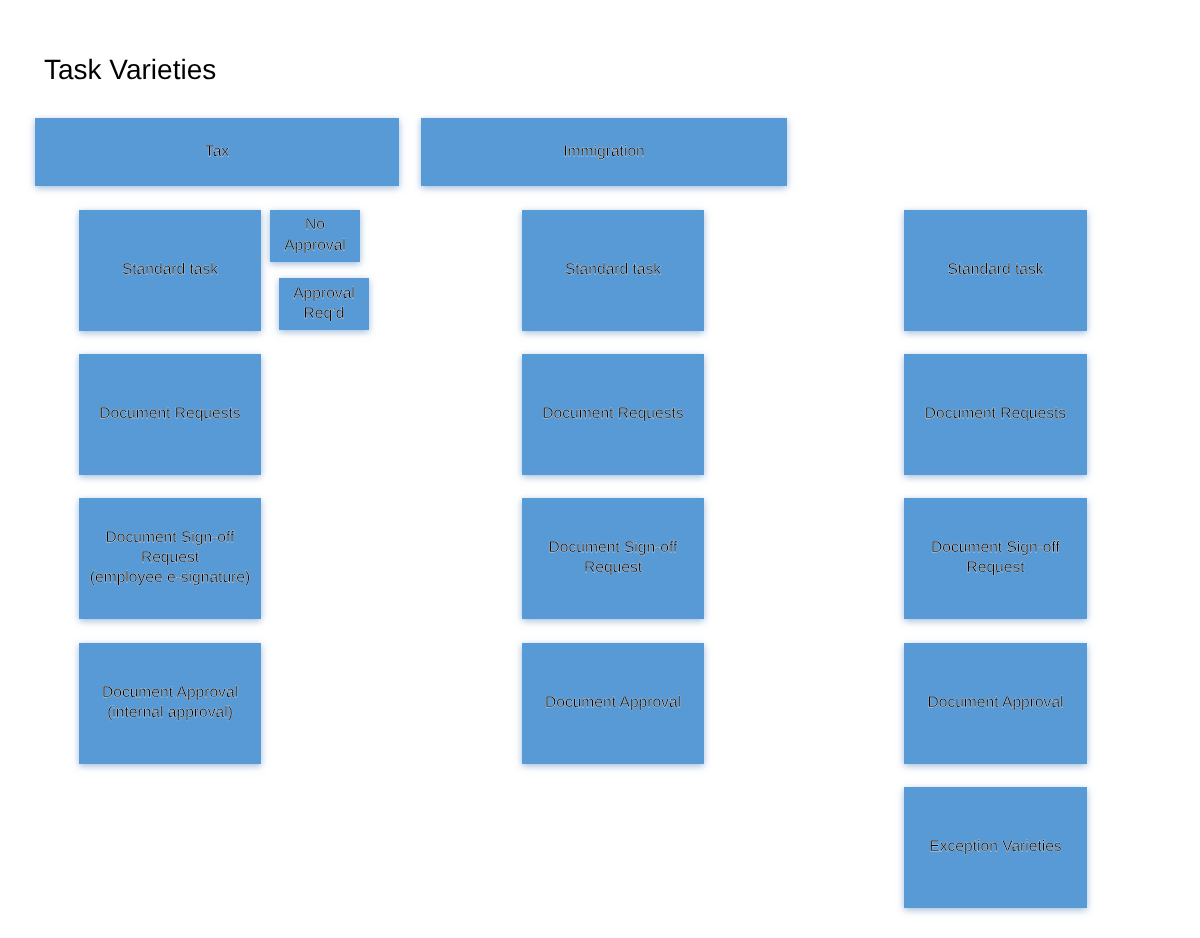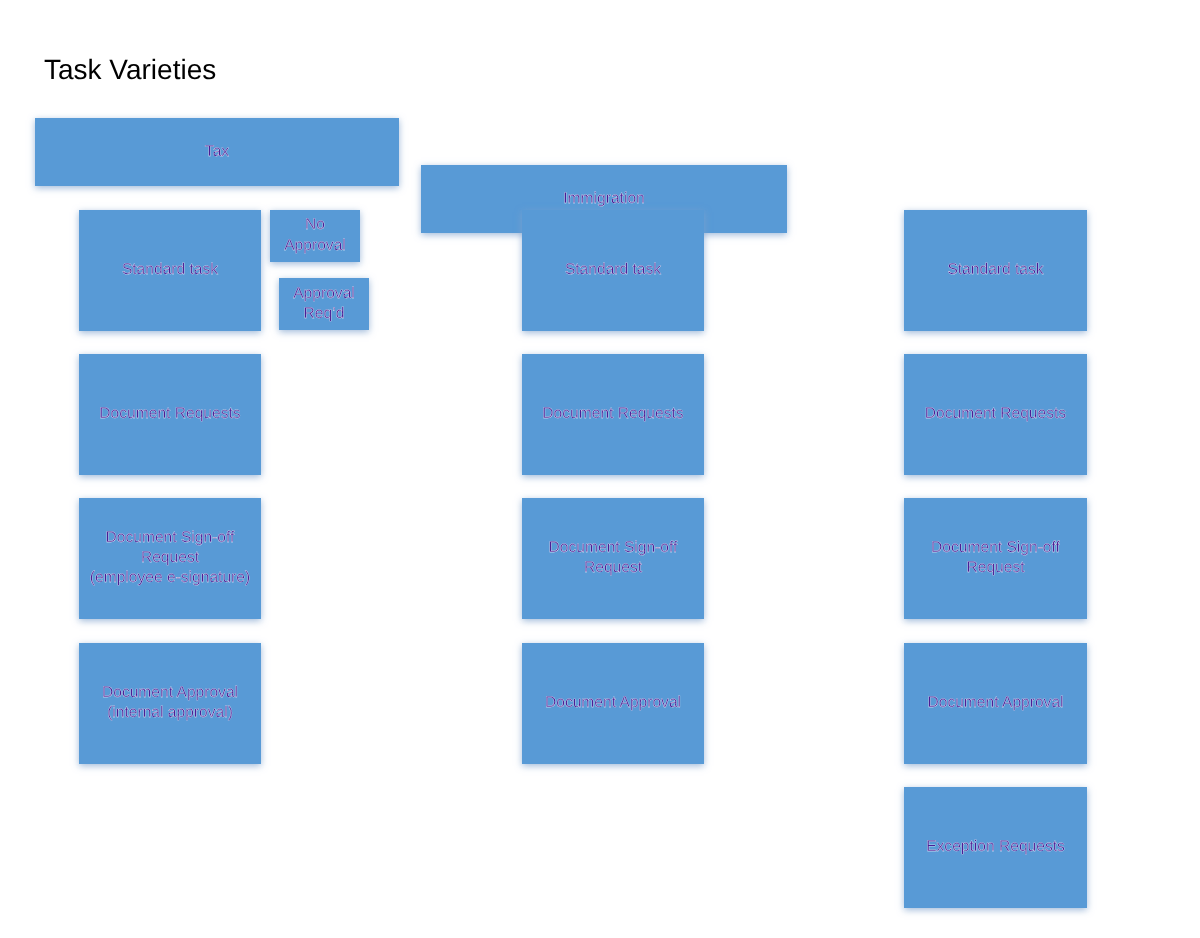--- a/index.html
+++ b/index.html
@@ -2,37 +2,37 @@
 <html><head>
 <meta charset="utf-8">
 <style>
   * { box-sizing: border-box; margin:0; padding:4px;
        -webkit-font-smoothing: antialiased; text-rendering: geometricPrecision; }
   html, body { width:1200px; height:938px; }
   body { background:#ffffff; font-family:"Liberation Sans", sans-serif; position:relative; overflow:hidden; }
   .slide { position:absolute; left:0; top:0; width:1200px; height:938px; background:#ffffff; }
   .title { position:absolute; left:36px; top:45px; font-size:28px; color:#000000;
            line-height:34px; white-space:nowrap; }
-  .box { position:absolute; background:#589AD6; color:#4c1d95;
+  .box { position:absolute; background:#589AD6; color:#000000;
          display:flex; align-items:center; justify-content:center; text-align:center;
          font-size:15.6px; line-height:20.2px; white-space:pre-line;
          -webkit-text-stroke:0.28px #ffffff;
          padding-top:3px;
          box-shadow: 0 2px 7px rgba(128,163,205,0.75); }
   .box.header { padding-top:5px; }
 </style>
 </head>
 <body>
 
 <div class="slide">
 
   <div class="title">Task Varieties</div>
 
   <div class="box header" style="left:31px; top:114px; width:364px; height:68px;">Tax</div>
-  <div class="box header" style="left:417px; top:114px; width:366px; height:68px;margin-top:47px;">Immigration</div>
+  <div class="box header" style="left:417px; top:114px; width:366px; height:68px;">Immigration</div>
 
   <div class="box" style="left:75px; top:206px; width:182px; height:121px;">Standard task</div>
   <div class="box" style="left:75px; top:350px; width:182px; height:121px;">Document Requests</div>
   <div class="box" style="left:75px; top:494px; width:182px; height:121px;">Document Sign-off
 Request
 (employee e-signature)</div>
   <div class="box" style="left:75px; top:639px; width:182px; height:121px;">Document Approval
 (internal approval)</div>
 
   <div class="box" style="left:266px; top:206px; width:90px; height:52.2px;">No
@@ -44,15 +44,15 @@
   <div class="box" style="left:518px; top:350px; width:182px; height:121px;">Document Requests</div>
   <div class="box" style="left:518px; top:494px; width:182px; height:121px;">Document Sign-off
 Request</div>
   <div class="box" style="left:518px; top:639px; width:182px; height:121px;">Document Approval</div>
 
   <div class="box" style="left:900px; top:206px; width:183px; height:121px;">Standard task</div>
   <div class="box" style="left:900px; top:350px; width:183px; height:121px;">Document Requests</div>
   <div class="box" style="left:900px; top:494px; width:183px; height:121px;">Document Sign-off
 Request</div>
   <div class="box" style="left:900px; top:639px; width:183px; height:121px;">Document Approval</div>
-  <div class="box" style="left:900px; top:783px; width:183px; height:121px;">Exception Requests</div>
+  <div class="box" style="left:900px; top:783px; width:183px; height:121px;">Exception Varieties</div>
 
 </div>
 
 </body></html>

